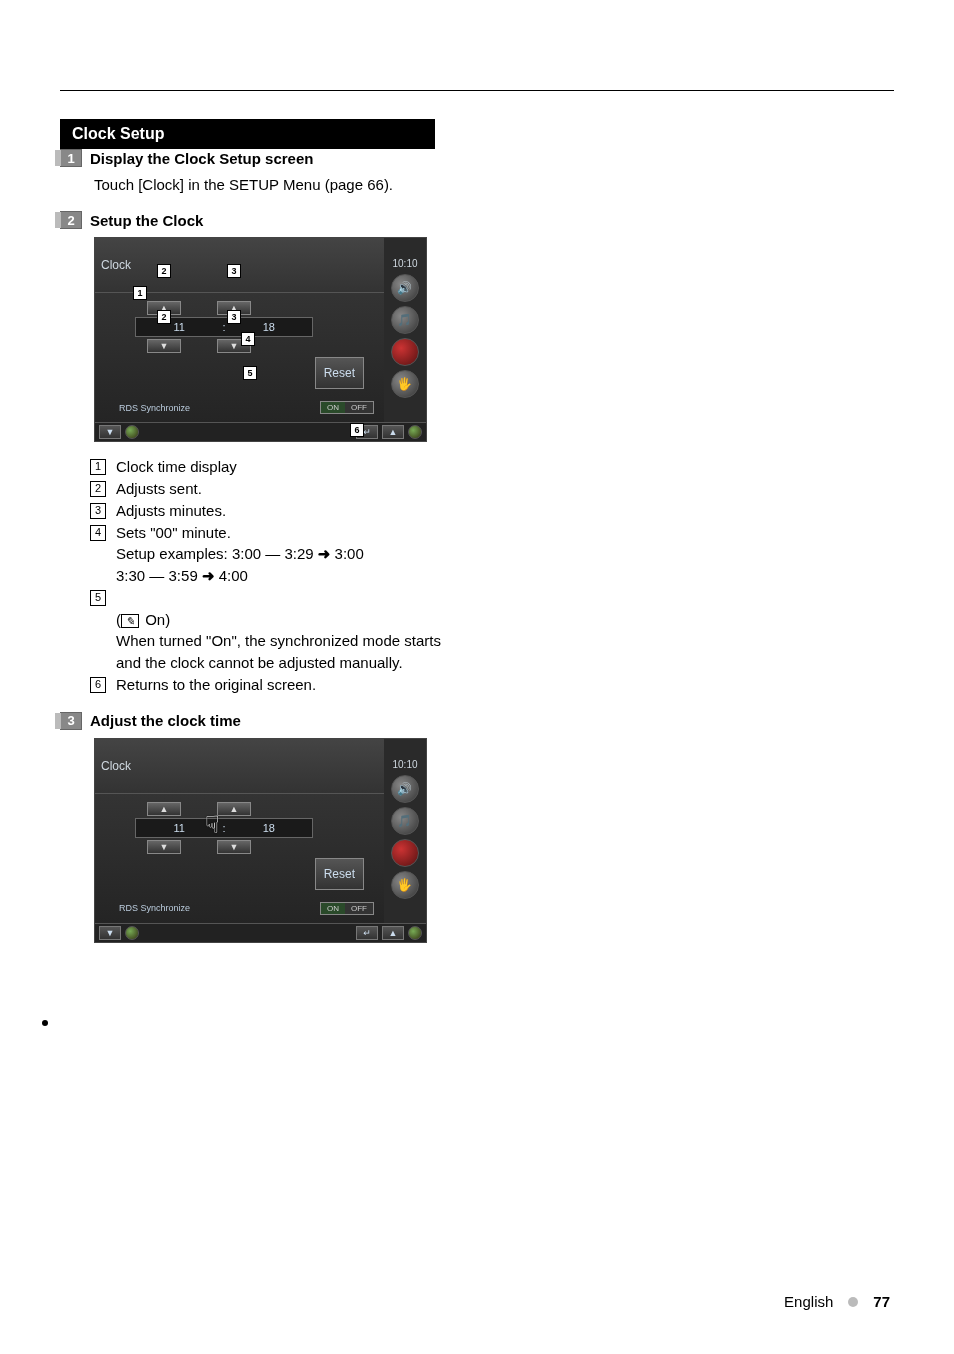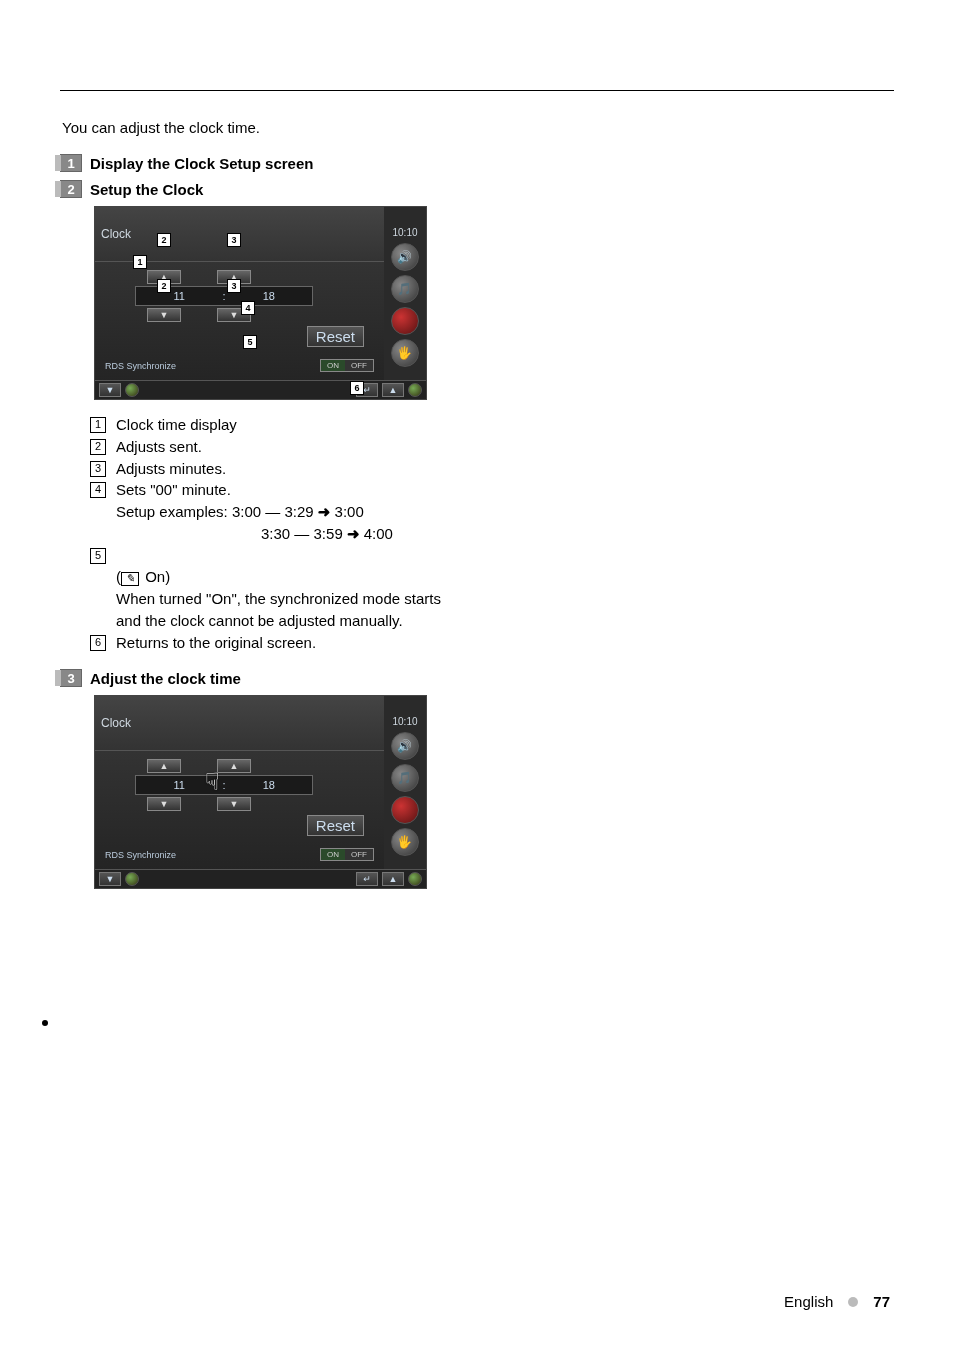--- a/index.html
+++ b/index.html
@@ -143,27 +143,27 @@
   .time-val {
     flex:1; text-align:center; color:#cde; font-size:11px;
   }
   .time-sep { color:#cde; font-size:11px; }
   .reset-row {
     display:flex; justify-content:flex-end; padding-right:10px; margin-top:4px;
   }
   .reset-btn {
     background: linear-gradient(#555,#333);
     border:1px solid #888;
-    color:#cde; font-size:15px;
-    padding: 1px 8px;
+    color:#cde; font-size:12px;
+    padding: 8px 8px;
     margin-left: 40px;
   }
   .rds-row {
     display:flex; align-items:center; justify-content:space-between;
-    padding: 6px 10px 8px 10px;
+    padding: 6px 10px 8px 24px;
     font-size: 9px;
     color:#bcd;
   }
   .onoff {
     display:flex;
     border:1px solid #888;
   }
   .onoff span {
     font-size:8px; padding:1px 6px; background:#333; color:#ccc;
   }
@@ -226,21 +226,21 @@
   }
   .legend .num {
     border:1px solid #000;
     width:16px; height:16px;
     font-size:11px;
     display:flex; align-items:center; justify-content:center;
     flex-shrink:0;
     margin-top:3px;
   }
   .legend .txt { flex: 1; }
-  .sub-indent2 { margin-left: 145px; }
+  .sub-indent2 { }
   .arrow-inline { font-weight:bold; }
   .default-mark {
     display:inline-flex; align-items:center; justify-content:center;
     border:1px solid #000;
     width:18px; height:14px;
     font-size:11px; font-style:italic;
     margin-right:2px;
     position:relative;
     background:#fff;
   }
@@ -265,26 +265,27 @@
     background:#000;
   }
 </style>
 </head>
 <body>
 
 <div class="page">
   <div class="hairline"></div>
 
   <div class="column">
-    <div class="intro">You can adjust the clock time.</div>
+    <div class="section-title">Clock Setup</div>
 
     <div class="step-row">
       <div class="step-badge">1</div>
       <div class="step-title">Display the Clock Setup screen</div>
     </div>
+    <div class="step-body">Touch [Clock] in the SETUP Menu (page 66).</div>
 
     <div class="step-row">
       <div class="step-badge">2</div>
       <div class="step-title">Setup the Clock</div>
     </div>
 
     <div class="ui" style="position:relative;">
       <div class="ui-main">
         <div class="ui-left">
           <div class="ui-title">Clock</div>

